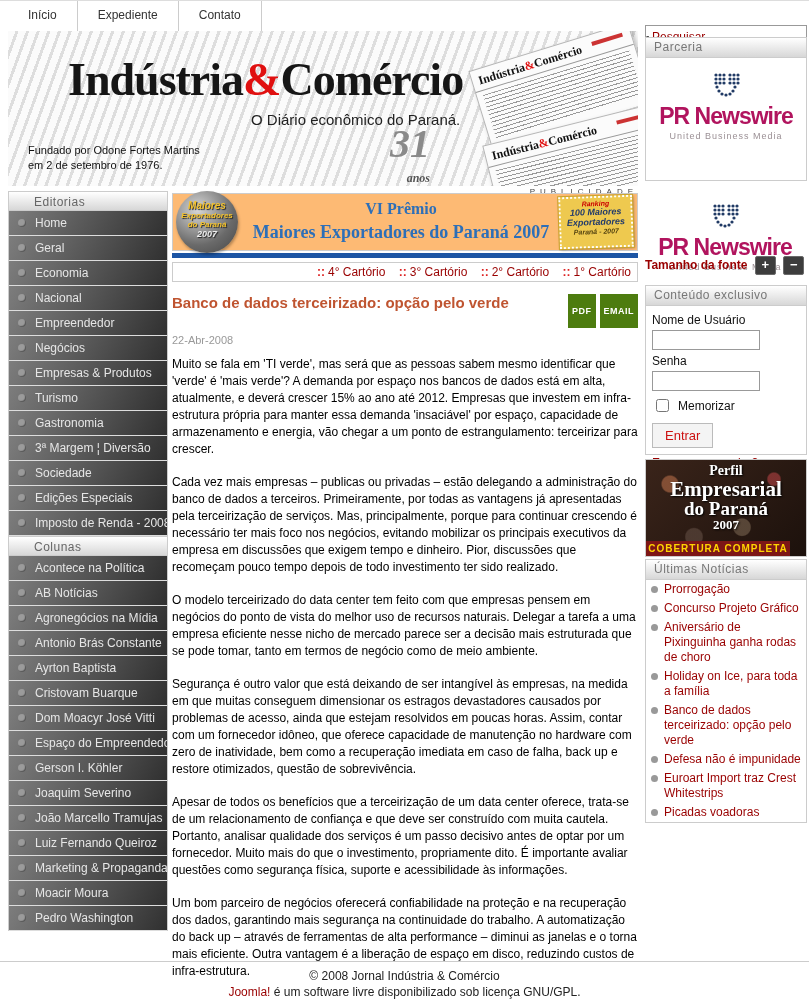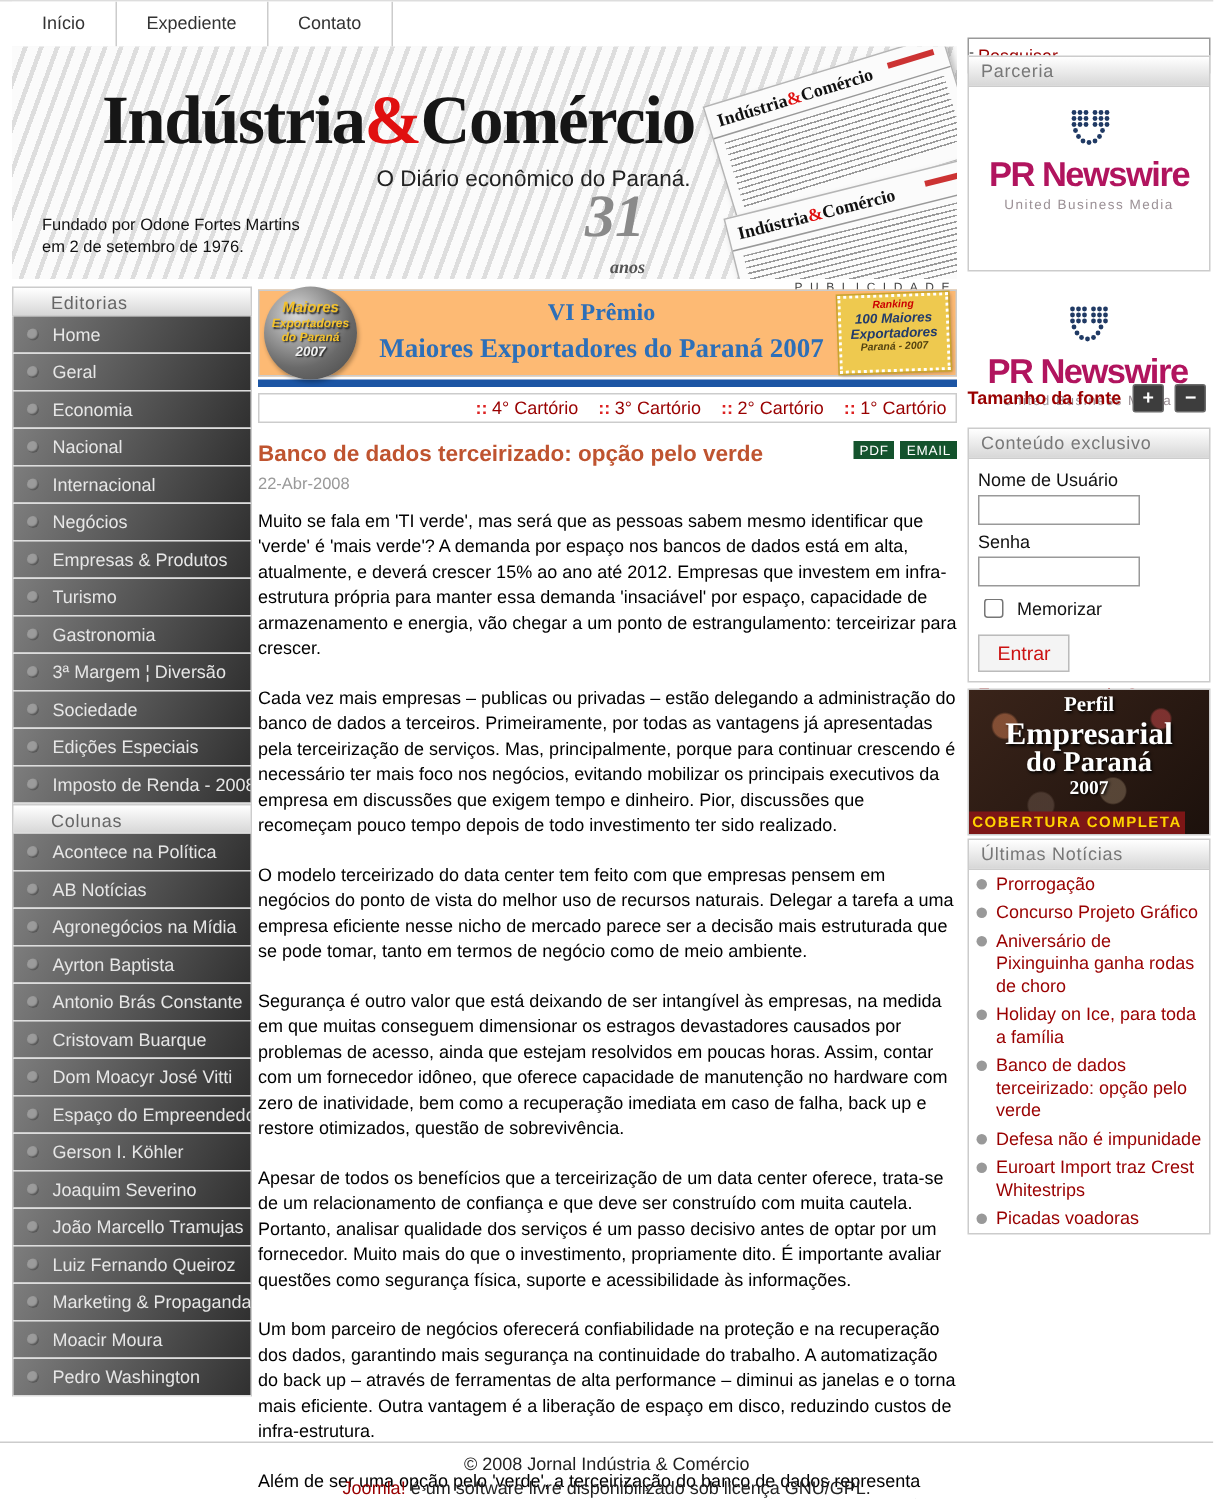--- a/index.html
+++ b/index.html
@@ -115,21 +115,21 @@
   .s-l4{font-size:7px;color:#554411;font-weight:bold;font-style:italic;margin-top:1px;}
   .bluebar{height:5px;background:#1c55a4;margin-top:2px;}
   .cart{margin-top:4px;height:18px;line-height:18px;border:1px solid #ccc;text-align:right;
         padding-right:6px;font-size:12px;background:#fff;}
   .cart-item{margin-left:10px;cursor:pointer;}
   .cart-sep{color:#d22;font-weight:bold;margin-right:3px;}
   .cart-a{color:#900;text-decoration:none;}
   .article{margin-top:12px;}
   .a-head{display:flex;align-items:flex-start;}
   .a-title{flex:1;font-size:15px;font-weight:bold;color:#bf5430;margin:0;}
-  .badge{background:#14532d;color:#fff;font-size:9px;font-weight:normal;padding:1px 4px;margin-left:4px;
+  .badge{background:#4d7c0f;color:#fff;font-size:9px;font-weight:bold;padding:12px 4px;margin-left:4px;
          letter-spacing:.5px;cursor:pointer;}
   .a-date{color:#999;font-size:11px;margin:6px 0 10px;}
   .article p{font-size:12px;line-height:17px;margin:0 0 16px;color:#000;}
 
   
   .footer{position:absolute;left:0;top:960px;width:809px;border-top:1px solid #ccc;text-align:center;
           font-size:12px;color:#222;padding-top:6px;line-height:16px;}
   .f-joomla{color:#900;text-decoration:none;cursor:pointer;}
 </style>
 </head>
@@ -345,21 +345,21 @@
           <span>Economia</span>
         </div>
 
         <div class="sb-item">
           <span class="blt2"></span>
           <span>Nacional</span>
         </div>
 
         <div class="sb-item">
           <span class="blt2"></span>
-          <span>Internacional</span>
+          <span>Empreendedor</span>
         </div>
 
         <div class="sb-item">
           <span class="blt2"></span>
           <span>Negócios</span>
         </div>
 
         <div class="sb-item">
           <span class="blt2"></span>
           <span>Empresas &amp; Produtos</span>
@@ -409,26 +409,26 @@
           <span>AB Notícias</span>
         </div>
 
         <div class="sb-item">
           <span class="blt2"></span>
           <span>Agronegócios na Mídia</span>
         </div>
 
         <div class="sb-item">
           <span class="blt2"></span>
+          <span>Antonio Brás Constante</span>
+        </div>
+
+        <div class="sb-item">
+          <span class="blt2"></span>
           <span>Ayrton Baptista</span>
-        </div>
-
-        <div class="sb-item">
-          <span class="blt2"></span>
-          <span>Antonio Brás Constante</span>
         </div>
 
         <div class="sb-item">
           <span class="blt2"></span>
           <span>Cristovam Buarque</span>
         </div>
 
         <div class="sb-item">
           <span class="blt2"></span>
           <span>Dom Moacyr José Vitti</span>

